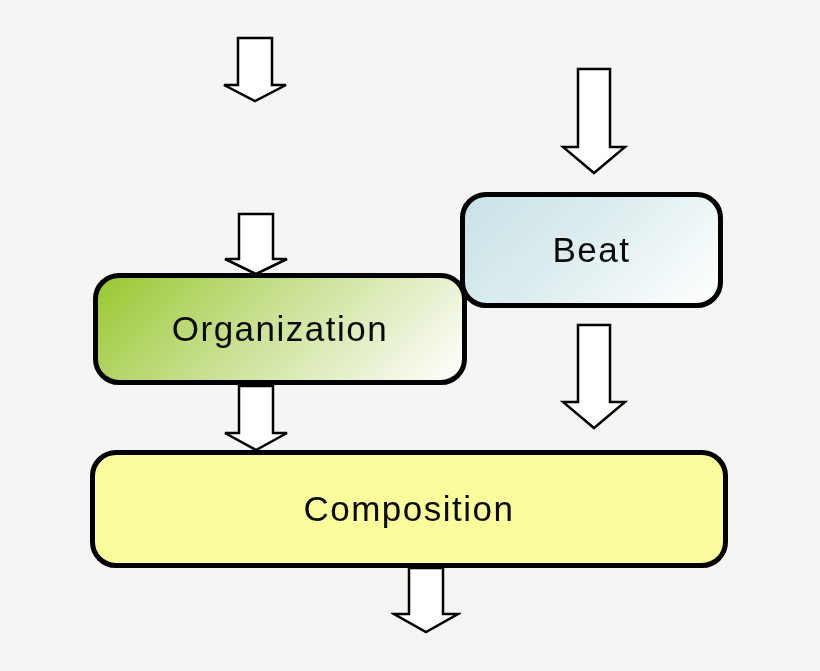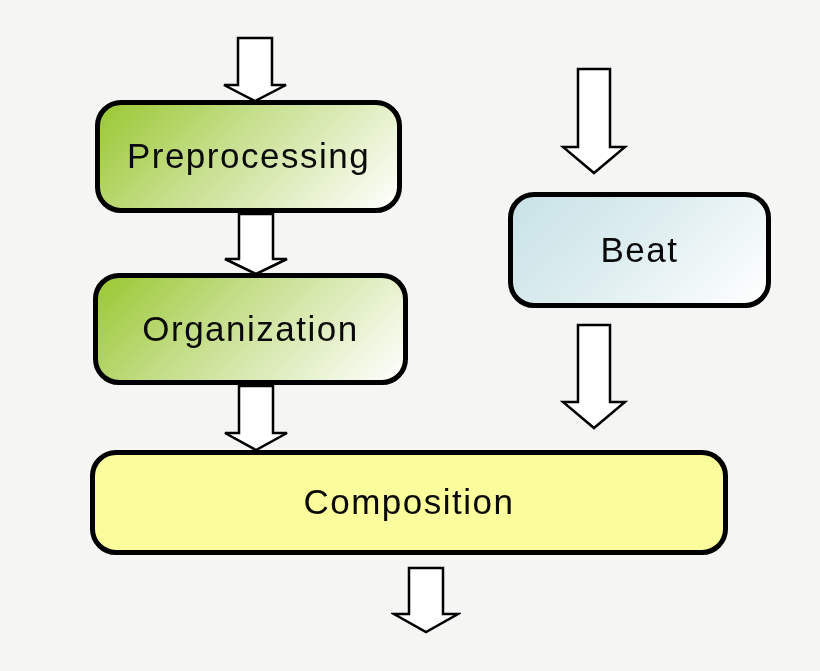--- a/index.html
+++ b/index.html
@@ -32,23 +32,23 @@
   .node-green {
     background: linear-gradient(135deg, #9ac832 0%, #c3dd86 38%, #ffffff 100%);
   }
   .node-blue {
     background: linear-gradient(135deg, #c8e2e7 0%, #ddedef 45%, #ffffff 100%);
   }
   .node-yellow {
     background: #fbfc9b;
   }
   #node-preprocessing { left: 95px;  top: 100px; width: 307px; height: 113px; }
-  #node-organization  { left: 93px;  top: 273px; width: 315px; height: 112px; }
-  #node-beat          { left: 460px; top: 192px; width: 263px; height: 116px; margin-left: 48px; }
-  #node-composition   { left: 90px;  top: 450px; width: 638px; height: 105px; }
+  #node-organization  { left: 93px;  top: 273px; width: 374px; height: 112px; }
+  #node-beat          { left: 460px; top: 192px; width: 263px; height: 116px; }
+  #node-composition   { left: 90px;  top: 450px; width: 638px; height: 118px; }
 
   .arrow { position: absolute; }
   .arrow polygon {
     fill: #ffffff;
     stroke: #000000;
     stroke-width: 2.5;
     stroke-linejoin: miter;
   }
   #arrow-into-preprocessing { left: 221px; top: 35px; }
   #arrow-pre-to-org         { left: 222px; top: 211px; }
@@ -79,23 +79,20 @@
   </svg>
 
   <svg id="arrow-beat-to-comp" class="arrow" width="68" height="110" viewBox="0 0 68 110">
     <polygon points="18,3 50,3 50,80 65,80 34,106 3,80 18,80"></polygon>
   </svg>
 
   <svg id="arrow-comp-output" class="arrow" width="70" height="71" viewBox="0 0 70 71">
     <polygon points="18,3 52,3 52,49 67,49 35,67 3,49 18,49"></polygon>
   </svg>
 
-  <div id="node-preprocessing" class="node node-green">
-    <span>Preprocessing</span>
-  </div>
 
   <div id="node-organization" class="node node-green">
     <span>Organization</span>
   </div>
 
   <div id="node-beat" class="node node-blue">
     <span>
       <span style="display:block">Beat</span>
     </span>
   </div>

